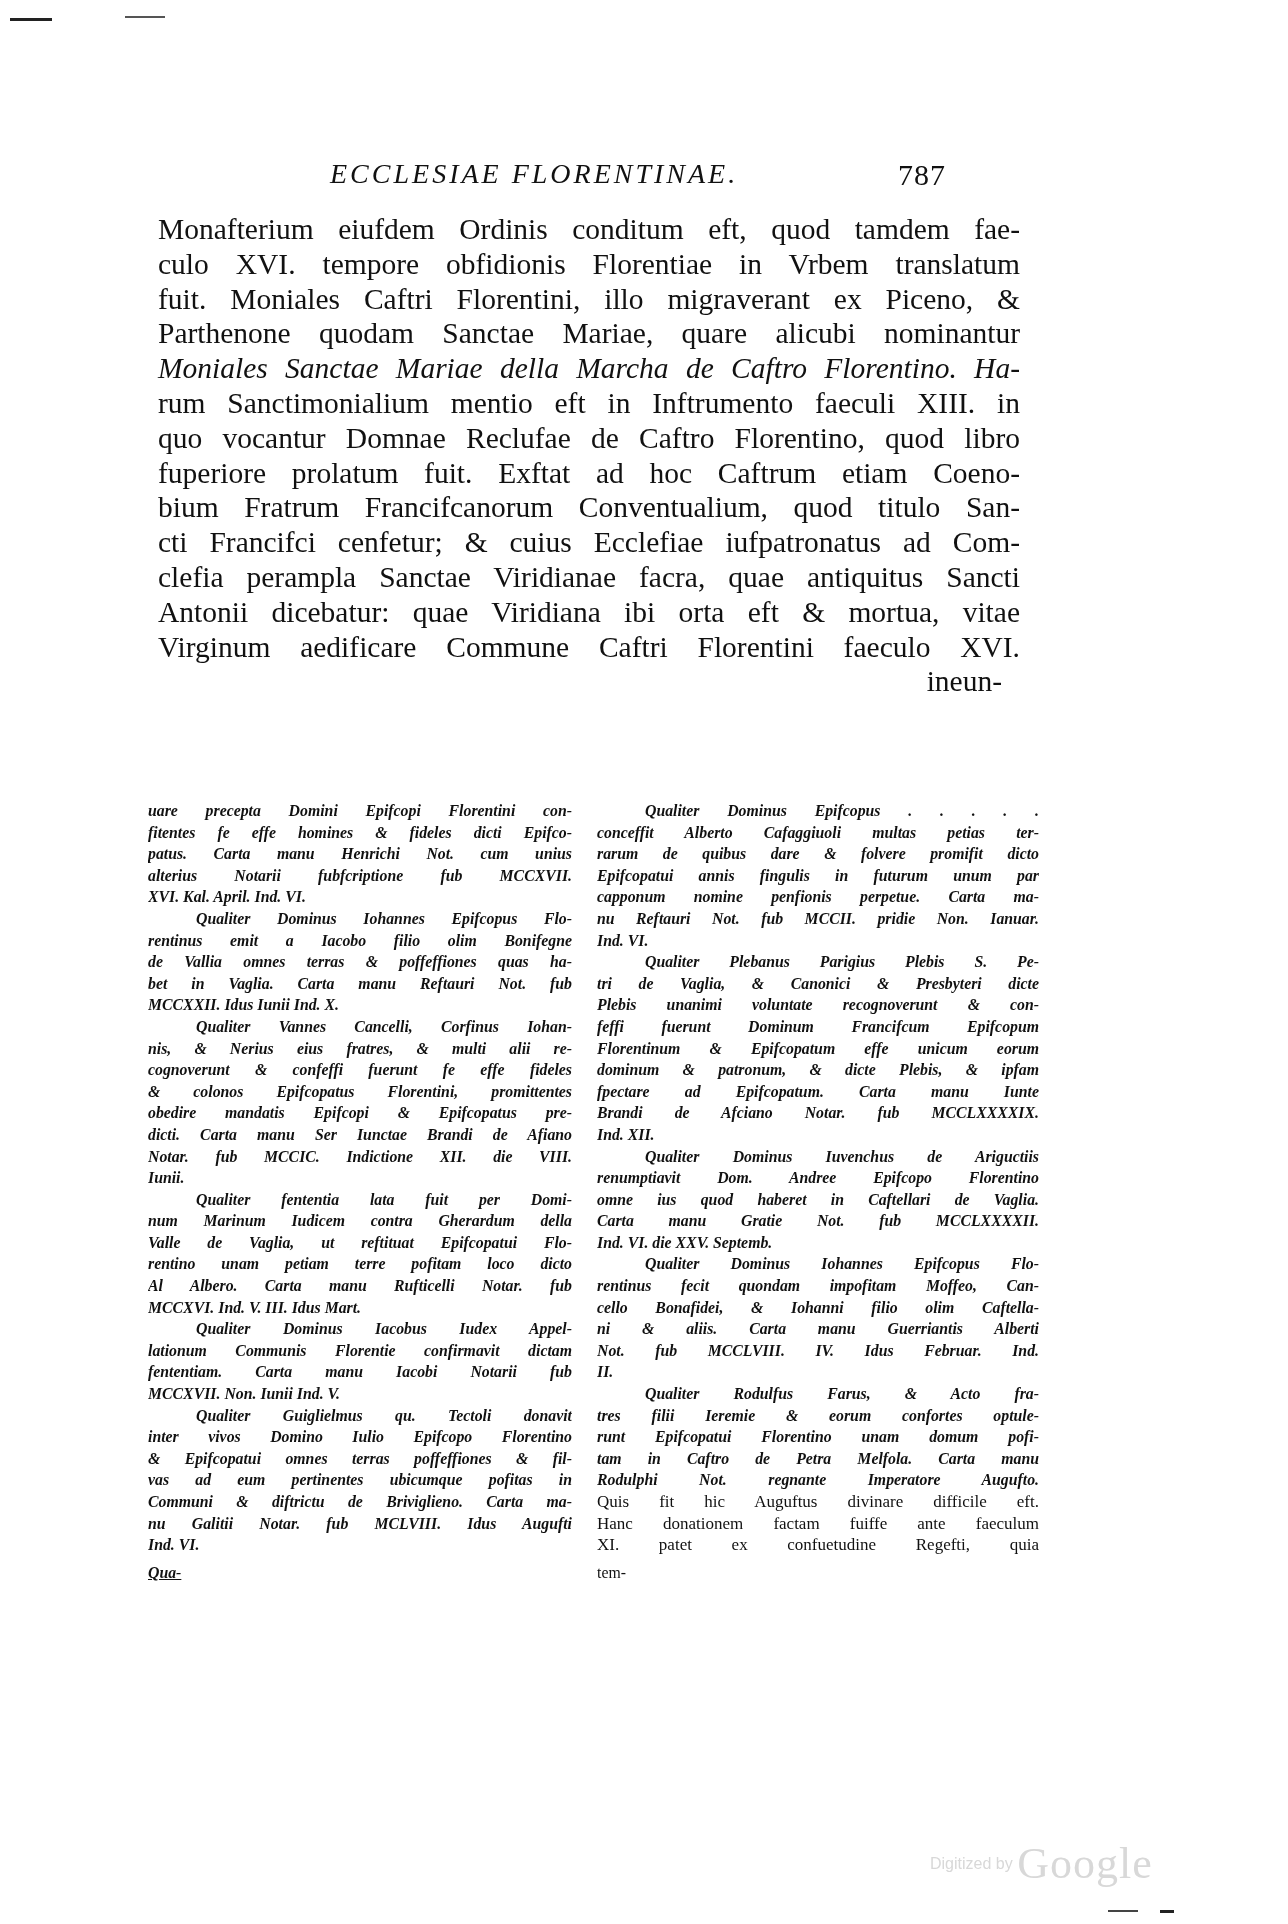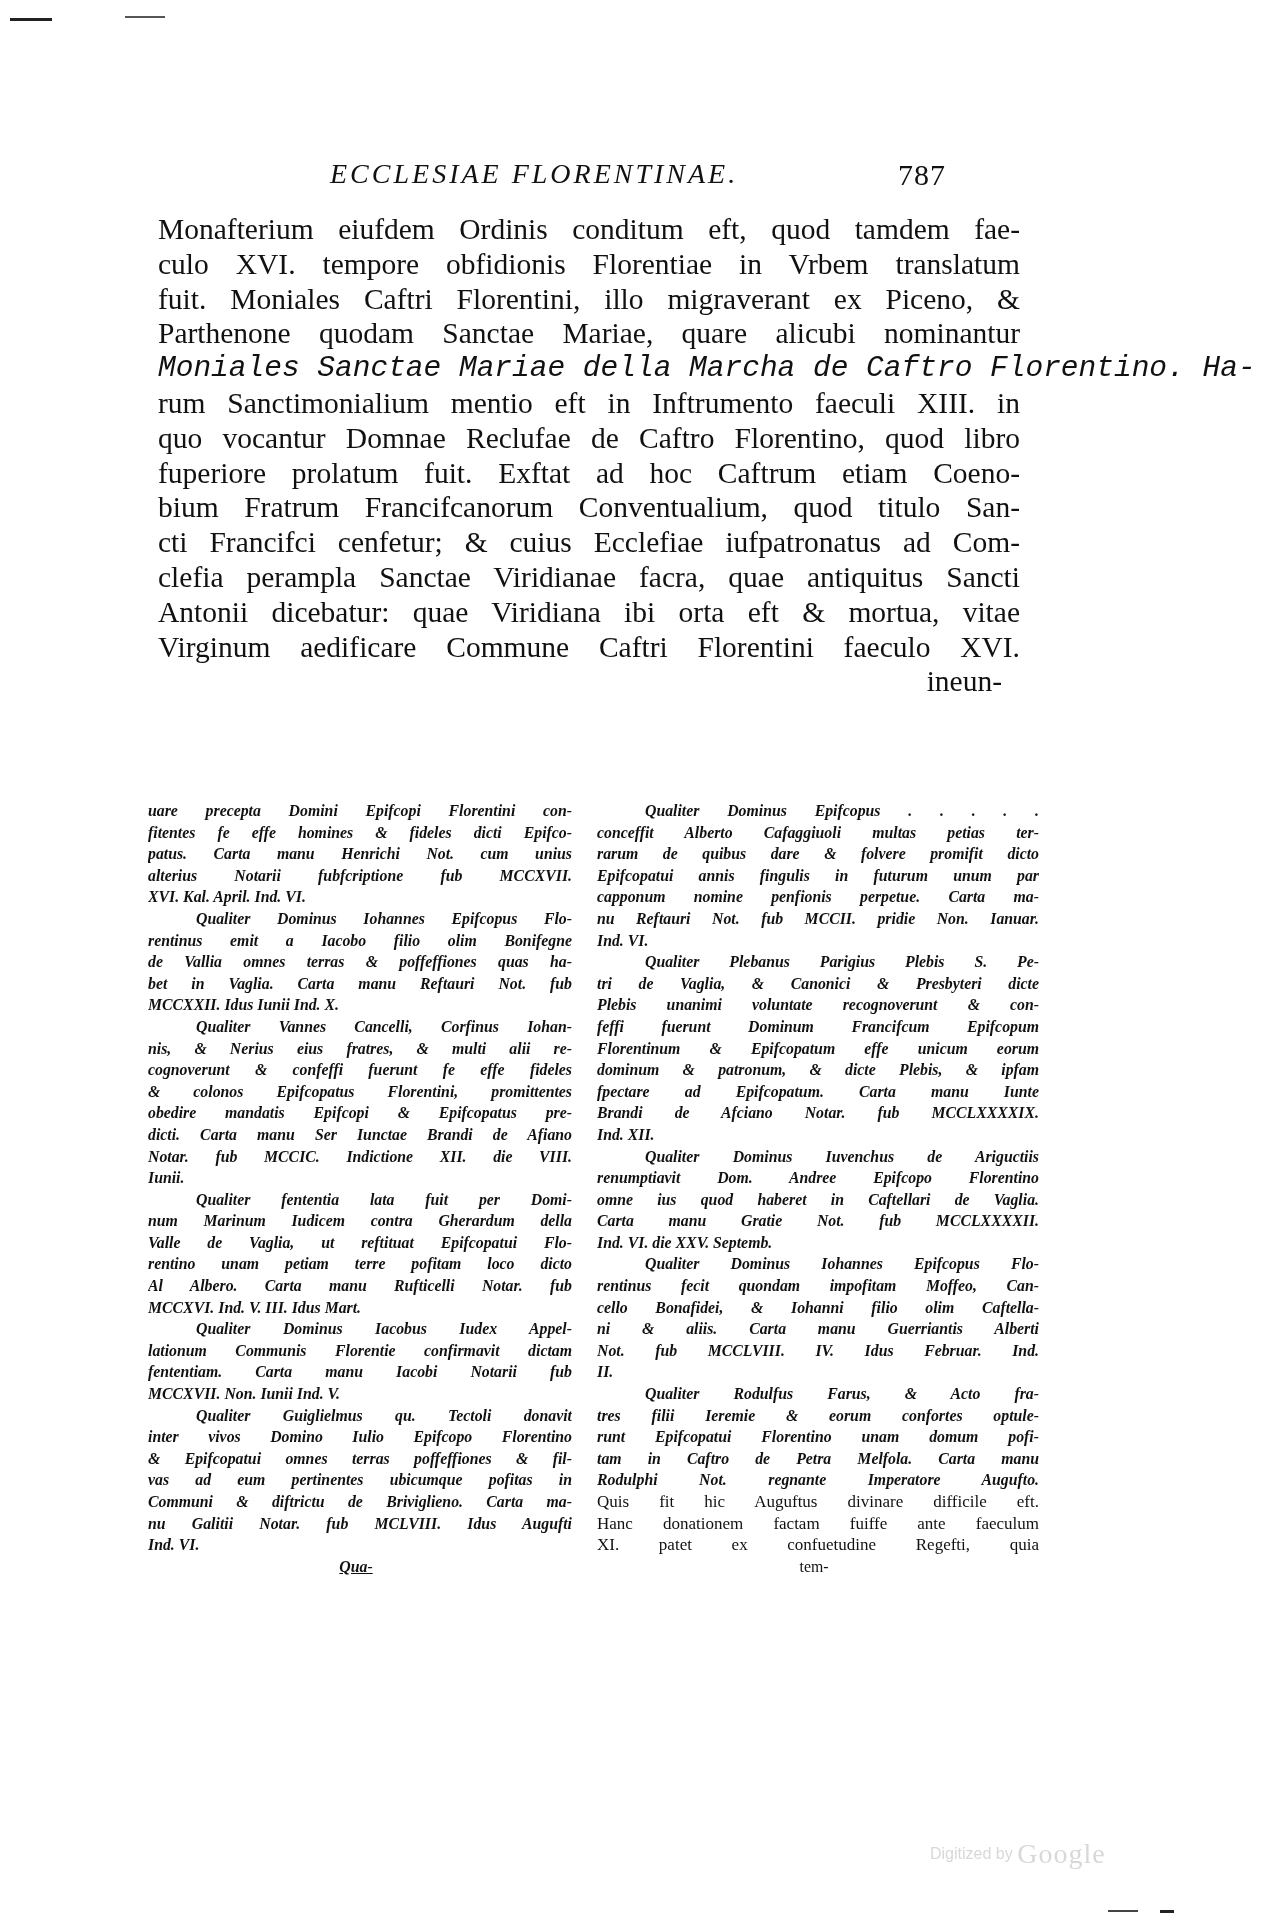--- a/index.html
+++ b/index.html
@@ -11,43 +11,43 @@
   .main-text { position: absolute; top: 212px; left: 158px; width: 862px; font-size: 29.5px; line-height: 34.8px; text-align: justify; }
   .main-text .line { display: block; text-align: justify; text-align-last: justify; white-space: nowrap; }
   .main-text .catch { display: block; text-align: right; padding-right: 18px; }
   .col { position: absolute; top: 800px; font-family: "Liberation Serif", serif; font-style: italic; font-weight: bold; font-size: 15.8px; line-height: 21.6px; }
   .col-left { left: 148px; width: 424px; }
   .col-right { left: 597px; width: 442px; }
   .col .line { display: block; text-align: justify; text-align-last: justify; white-space: nowrap; overflow: hidden; }
   .col .line.last { text-align-last: left; }
   .col .line.indent { padding-left: 48px; }
   .col .line.roman { font-style: normal; font-weight: normal; font-size: 17px; }
-  .col .catch { display: block; text-align: center; padding-right: 8px; }
+  .col .catch { display: block; text-align: left; padding-right: 8px; margin-top: 6px; }
   .ul { text-decoration: underline; }
   .watermark { position: absolute; left: 930px; top: 1838px; color: #d8d8d8; font-family: "Liberation Sans", sans-serif; }
   .watermark .small { font-size: 16px; vertical-align: middle; }
-  .watermark .big { font-size: 28px; font-family: "Liberation Serif", serif; letter-spacing: 1px; vertical-align: middle; }
+  .watermark .big { font-size: 44px; font-family: "Liberation Serif", serif; letter-spacing: 1px; vertical-align: middle; }
 </style>
 </head>
 <body>
 
 <div class="scan-mark" style="top:18px;left:10px;width:42px;"></div>
 <div class="scan-mark" style="top:16px;left:125px;width:40px;height:2px;background:#555;"></div>
 
 <div class="running-head">
   <span class="title">ECCLESIAE FLORENTINAE.</span>
   <span class="pagenum">787</span>
 </div>
 
 <div class="main-text">
   <span class="line">Monafterium eiufdem Ordinis conditum eft, quod tamdem fae-</span>
   <span class="line">culo XVI. tempore obfidionis Florentiae in Vrbem translatum</span>
   <span class="line">fuit. Moniales Caftri Florentini, illo migraverant ex Piceno, &amp;</span>
   <span class="line">Parthenone quodam Sanctae Mariae, quare alicubi nominantur</span>
-  <span class="line" style="font-style:italic;font-family:Liberation Mono, monospace;">Moniales Sanctae Mariae della Marcha de Caftro Florentino. Ha-</span>
+  <span class="line" style="font-style:italic;">Moniales Sanctae Mariae della Marcha de Caftro Florentino. Ha-</span>
   <span class="line">rum Sanctimonialium mentio eft in Inftrumento faeculi XIII. in</span>
   <span class="line">quo vocantur Domnae Reclufae de Caftro Florentino, quod libro</span>
   <span class="line">fuperiore prolatum fuit. Exftat ad hoc Caftrum etiam Coeno-</span>
   <span class="line">bium Fratrum Francifcanorum Conventualium, quod titulo San-</span>
   <span class="line">cti Francifci cenfetur; &amp; cuius Ecclefiae iufpatronatus ad Com-</span>
   <span class="line">clefia perampla Sanctae Viridianae facra, quae antiquitus Sancti</span>
   <span class="line">Antonii dicebatur: quae Viridiana ibi orta eft &amp; mortua, vitae</span>
   <span class="line">Virginum aedificare Commune Caftri Florentini faeculo XVI.</span>
   <span class="catch">ineun-</span>
 </div>

